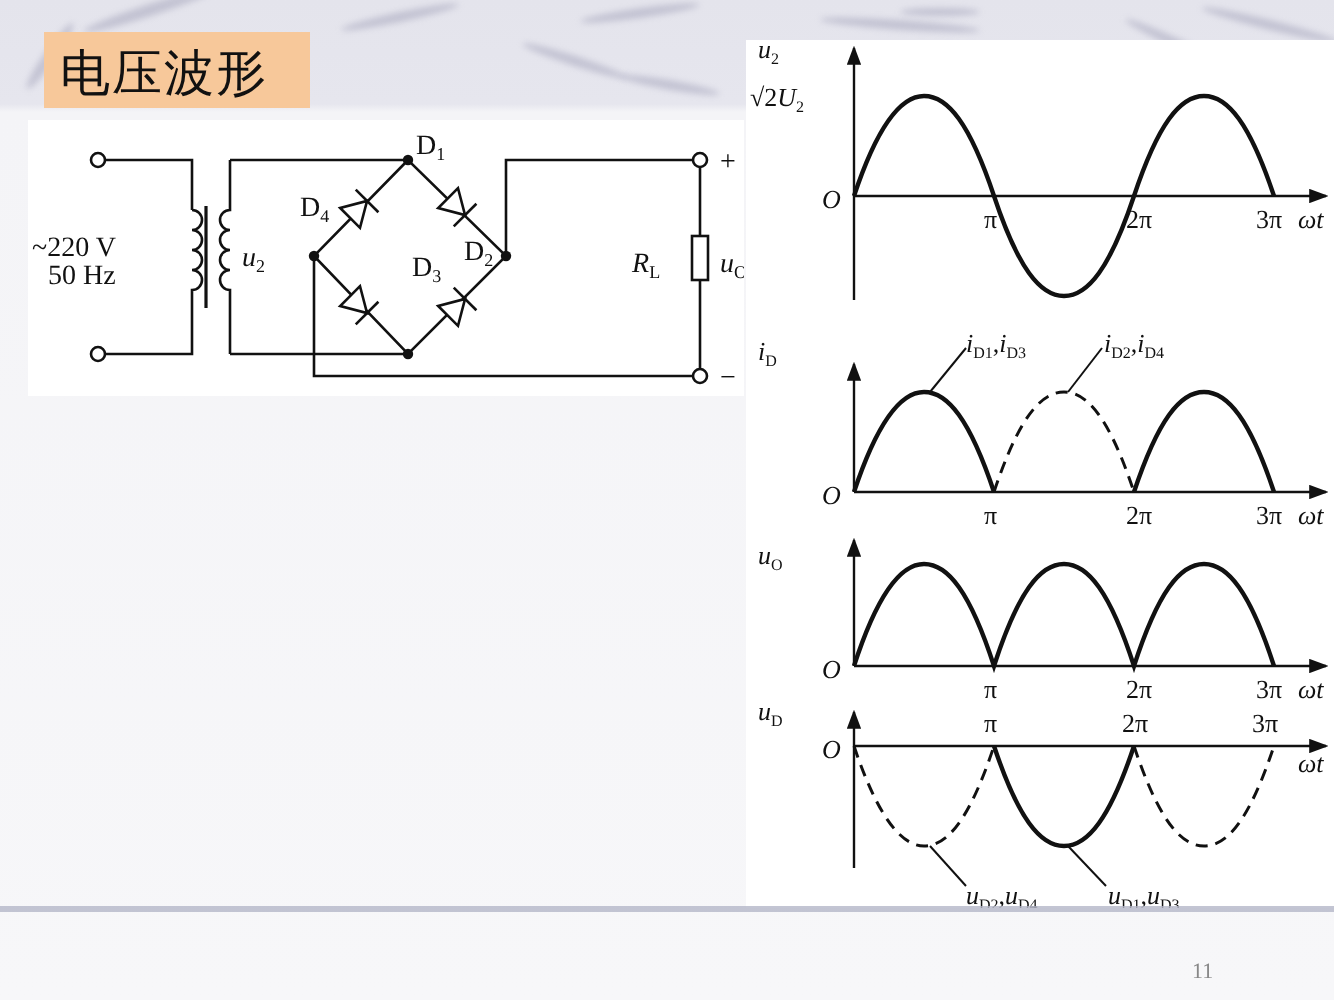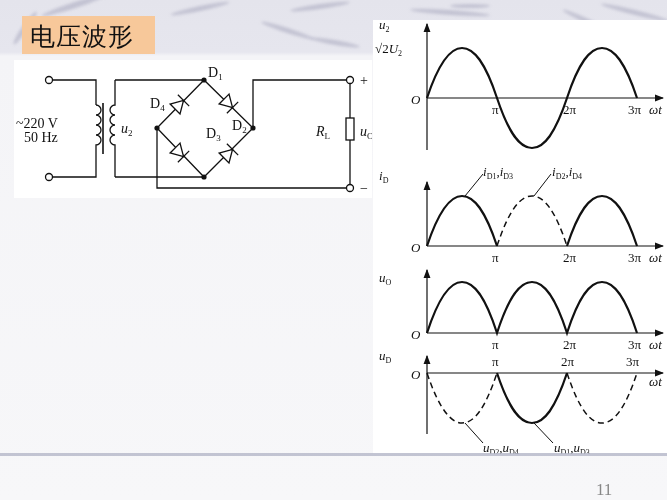--- a/index.html
+++ b/index.html
@@ -5,21 +5,21 @@
   html,body{margin:0;padding:0;}
   body{width:667px;height:500px;overflow:hidden;position:relative;
     background:#f3f3f6;font-family:"Liberation Serif","DejaVu Serif",serif;}
   .slide{position:absolute;left:0;top:0;width:667px;height:500px;background:linear-gradient(#e4e4ec 0px,#e6e6ee 52px,#f4f4f7 56px,#f7f7f9 100%);}
   .brush{position:absolute;border-radius:50%;background:#a7a7bd;opacity:.55;filter:blur(1.5px);}
   .title-box{position:absolute;left:22px;top:16px;width:133px;height:38px;background:#f7c89a;}
   .title-text{position:absolute;left:8px;top:4px;font-family:"DejaVu Sans",sans-serif;font-size:25px;color:#111;letter-spacing:1px;white-space:nowrap;}
   .circuit{position:absolute;left:14px;top:60px;width:358px;height:138px;background:#fff;}
   .waves{position:absolute;left:373px;top:20px;width:294px;height:434px;background:#fff;}
   .bottom-line{position:absolute;left:0;top:453px;width:667px;height:3px;background:#b4b6c8;opacity:.8;}
-  .page-num{position:absolute;left:596px;top:480px;font-size:17px;color:#888;}
+  .page-num{position:absolute;left:596px;top:480px;font-size:11px;color:#888;}
   svg text{font-family:"Liberation Serif","DejaVu Serif",serif;fill:#111;}
 </style>
 </head>
 <body>
 
 <div class="slide">
 
   <div class="brush" style="left:40px;top:2px;width:70px;height:6px;transform:rotate(-18deg);"></div>
   <div class="brush" style="left:5px;top:25px;width:40px;height:6px;transform:rotate(-55deg);"></div>
   <div class="brush" style="left:170px;top:6px;width:60px;height:5px;transform:rotate(-12deg);"></div>

